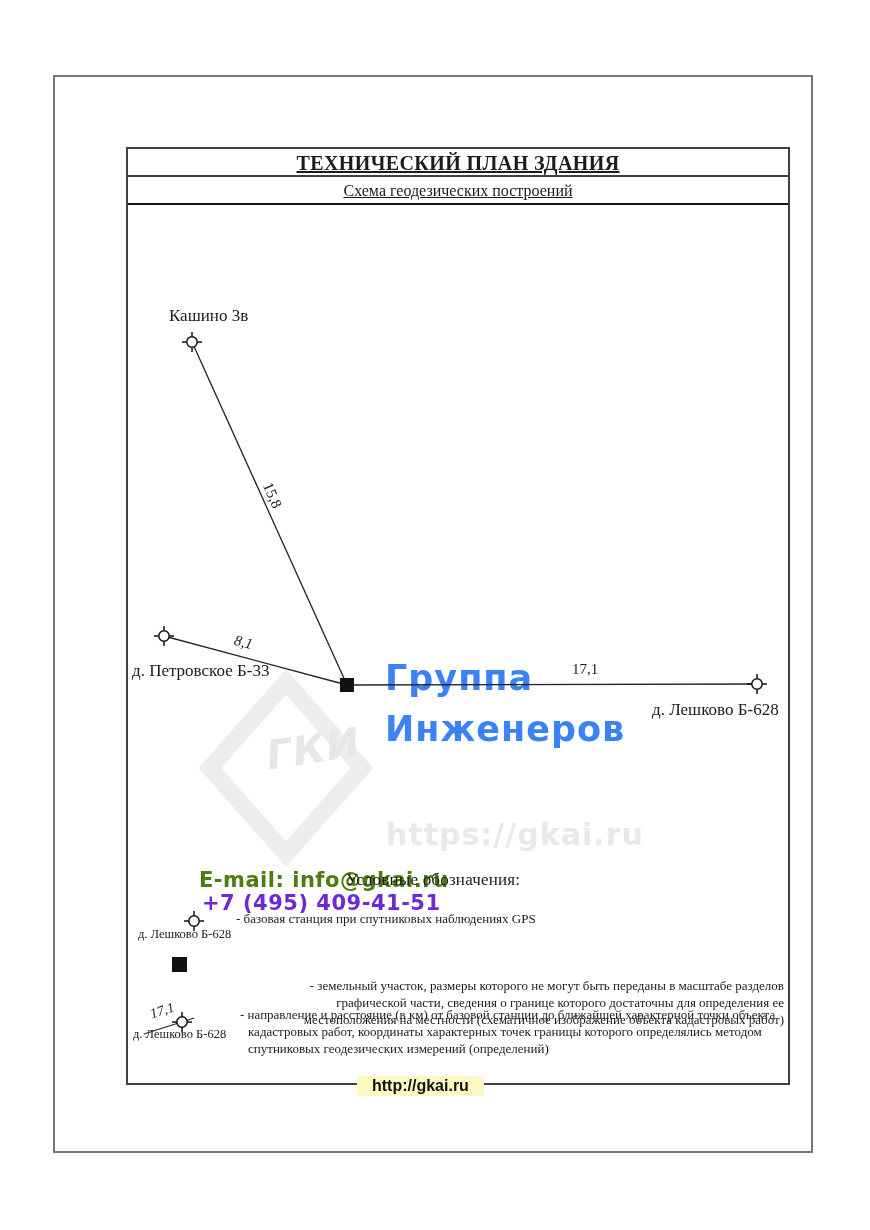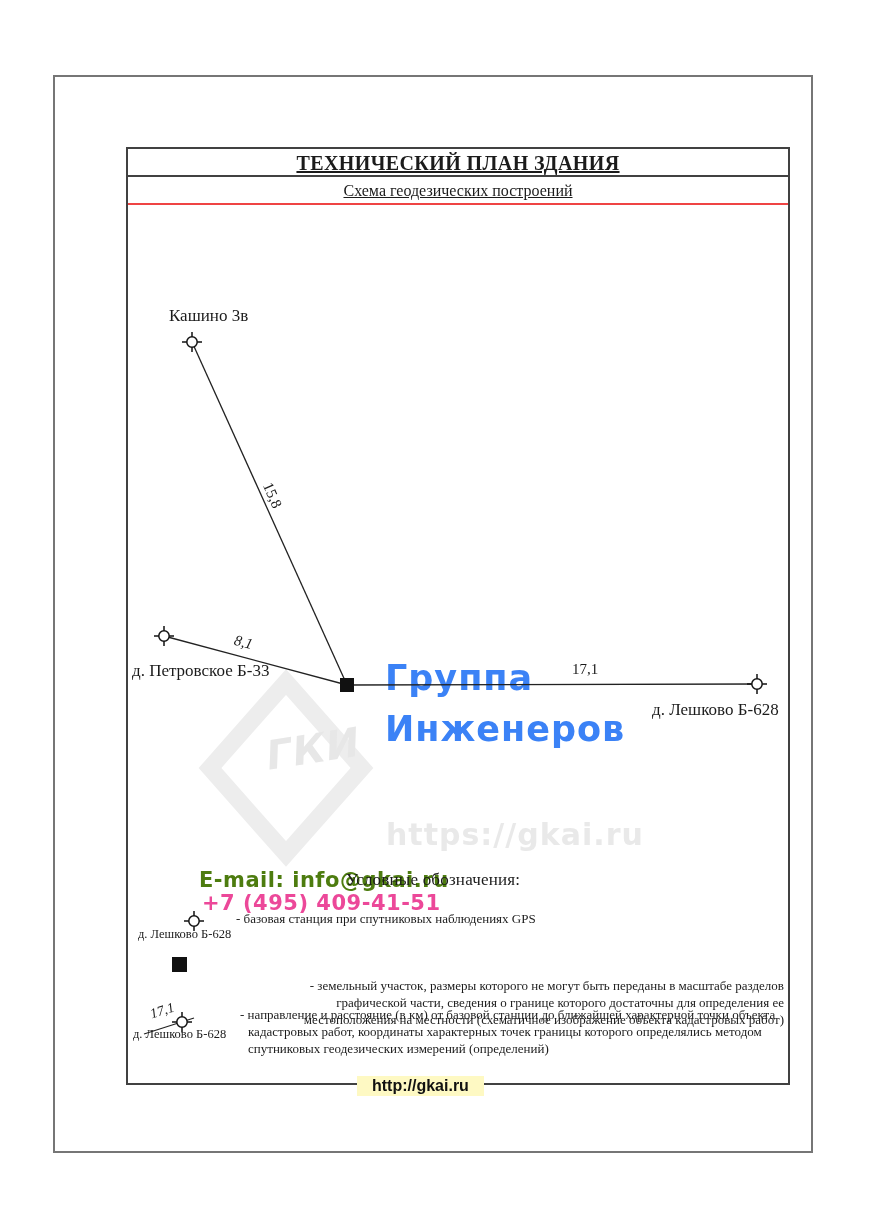--- a/index.html
+++ b/index.html
@@ -11,21 +11,21 @@
     position:absolute;left:53px;top:75px;width:760px;height:1078px;
     border:2px solid #767676;box-sizing:border-box;background:#ffffff;
   }
   .frame{
     position:absolute;left:126px;top:147px;width:660px;height:934px;
     border:2px solid #414141;box-sizing:content-box;background:#ffffff;
   }
   .band{position:absolute;left:0;right:0;text-align:center;box-sizing:border-box;text-decoration:underline;}
   .band-title{top:0;height:28px;line-height:28px;border-bottom:2px solid #414141;
     font-size:20px;font-weight:bold;letter-spacing:.4px;}
-  .band-sub{top:28px;height:28px;line-height:27px;border-bottom:2px solid #ef4444;
+  .band-sub{top:28px;height:28px;line-height:27px;border-bottom:2px solid #0f172a;
     font-size:16px;}
   
   .wm{position:absolute;inset:0;z-index:1;pointer-events:none;}
   .wm-svg{position:absolute;left:0;top:0;width:660px;height:934px;}
   .wm-logo-text{
     position:absolute;left:138px;top:577px;width:90px;
     font-family:"DejaVu Sans", sans-serif;font-weight:bold;font-style:italic;
     font-size:40px;color:#e7e7e7;transform:rotate(-9deg);letter-spacing:1px;
   }
   .wm-big{
@@ -34,21 +34,21 @@
     font-size:35px;line-height:51px;letter-spacing:1px;color:#3b82f6;
   }
   .wm-site{
     position:absolute;left:258px;top:668px;
     font-family:"DejaVu Sans", sans-serif;font-weight:bold;
     font-size:30px;color:#e9e9e9;letter-spacing:1px;
   }
   .wm-email{position:absolute;left:71px;top:719px;font-family:"DejaVu Sans", sans-serif;
     font-weight:bold;font-size:21px;color:#4d7c0f;letter-spacing:.5px;}
   .wm-phone{position:absolute;left:74px;top:742px;font-family:"DejaVu Sans", sans-serif;
-    font-weight:bold;font-size:21px;color:#ec4899;letter-spacing:.5px;}
+    font-weight:bold;font-size:21px;color:#6d28d9;letter-spacing:.5px;}
   
   .scheme-svg{position:absolute;left:0;top:0;width:660px;height:934px;z-index:2;}
   .scheme-svg line{stroke:#222;stroke-width:1.3;}
   .scheme-svg .sym line{stroke:#111;stroke-width:1.5;}
   .scheme-svg .sym circle{stroke:#111;stroke-width:1.5;fill:#ffffff;}
   
   .lbl{position:absolute;z-index:3;white-space:nowrap;}
   .pt-label{font-size:17px;}
   .kashino-label{left:41px;top:157px;}
   .petrovskoe-label{left:4px;top:512px;}

